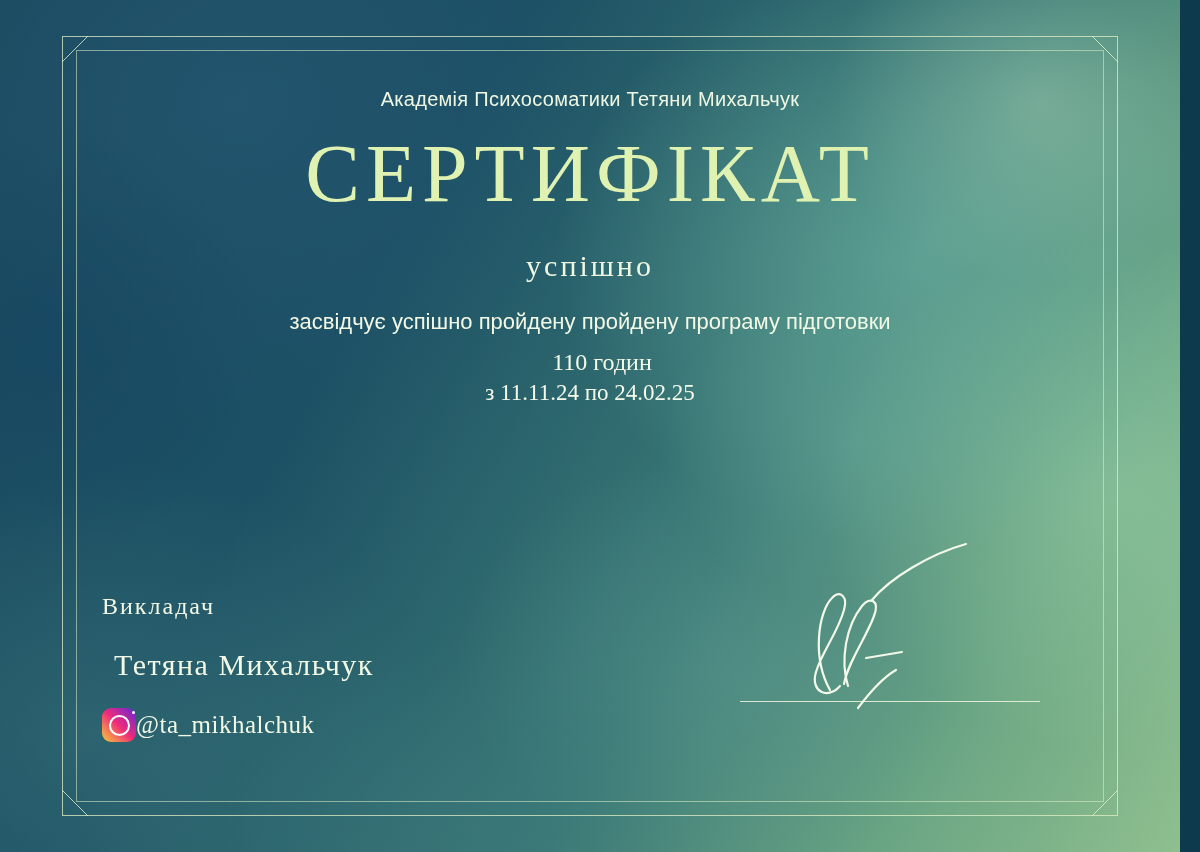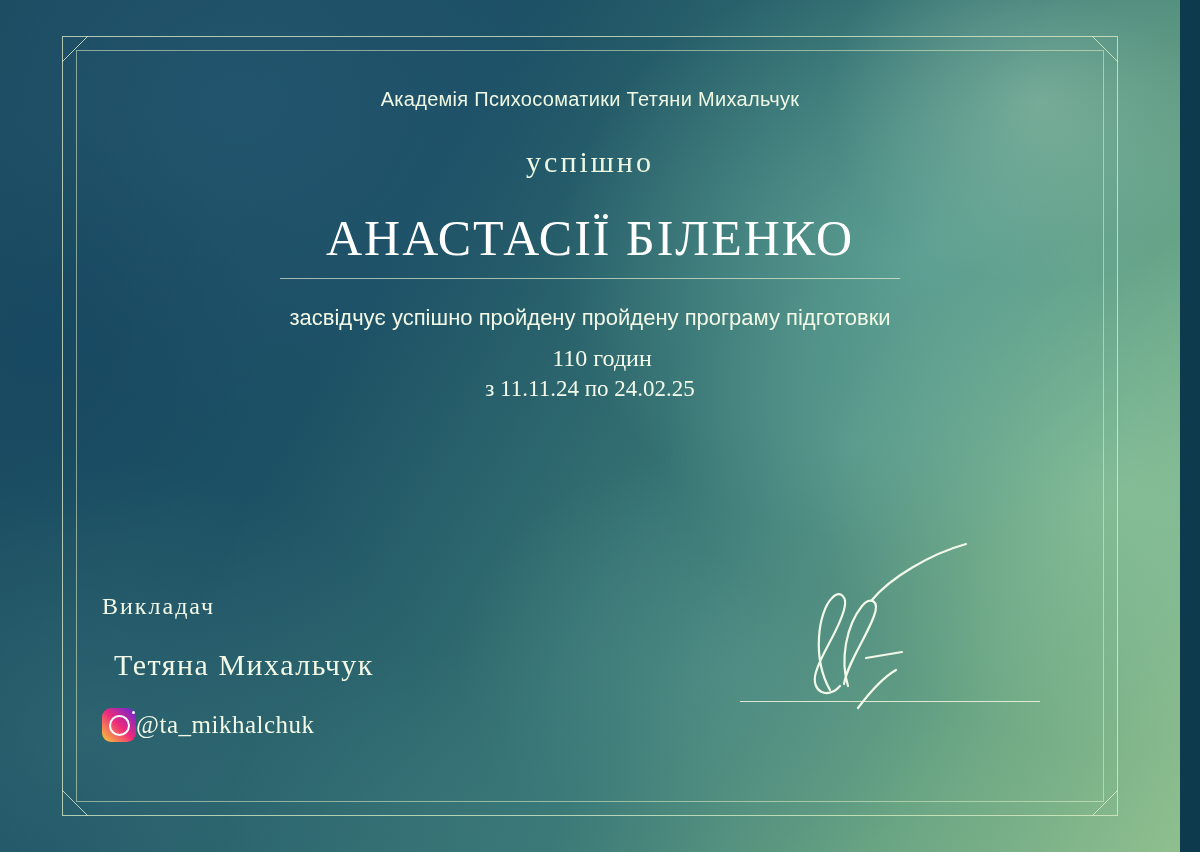--- a/index.html
+++ b/index.html
@@ -224,26 +224,23 @@
       </svg>
   </div>
   <div class="notch" style="right:62px; bottom:36px;">
     <svg width="26" height="26">
         <line x1="0" y1="26" x2="26" y2="0" stroke="rgba(226,240,200,0.8)" stroke-width="1"></line>
       </svg>
   </div>
 
   <div class="content">
     <div class="academy">Академія Психосоматики Тетяни Михальчук</div>
+    <div class="title">СЕРТИФІКАТ</div>
     <div class="issued">успішно</div>
 
-    <div class="recipient-wrap">
-      <div class="recipient">АНАСТАСІЇ БІЛЕНКО</div>
-      <div class="recipient-rule"></div>
-    </div>
 
     <div class="desc">
       <span class="line">засвідчує успішно пройдену пройдену програму підготовки</span>
     </div>
     <div class="hours">110 годин</div>
     <div class="dates">з 11.11.24 по 24.02.25</div>
   </div>
 
   <div class="footer-left">
     <div class="teacher-role">Викладач</div>

